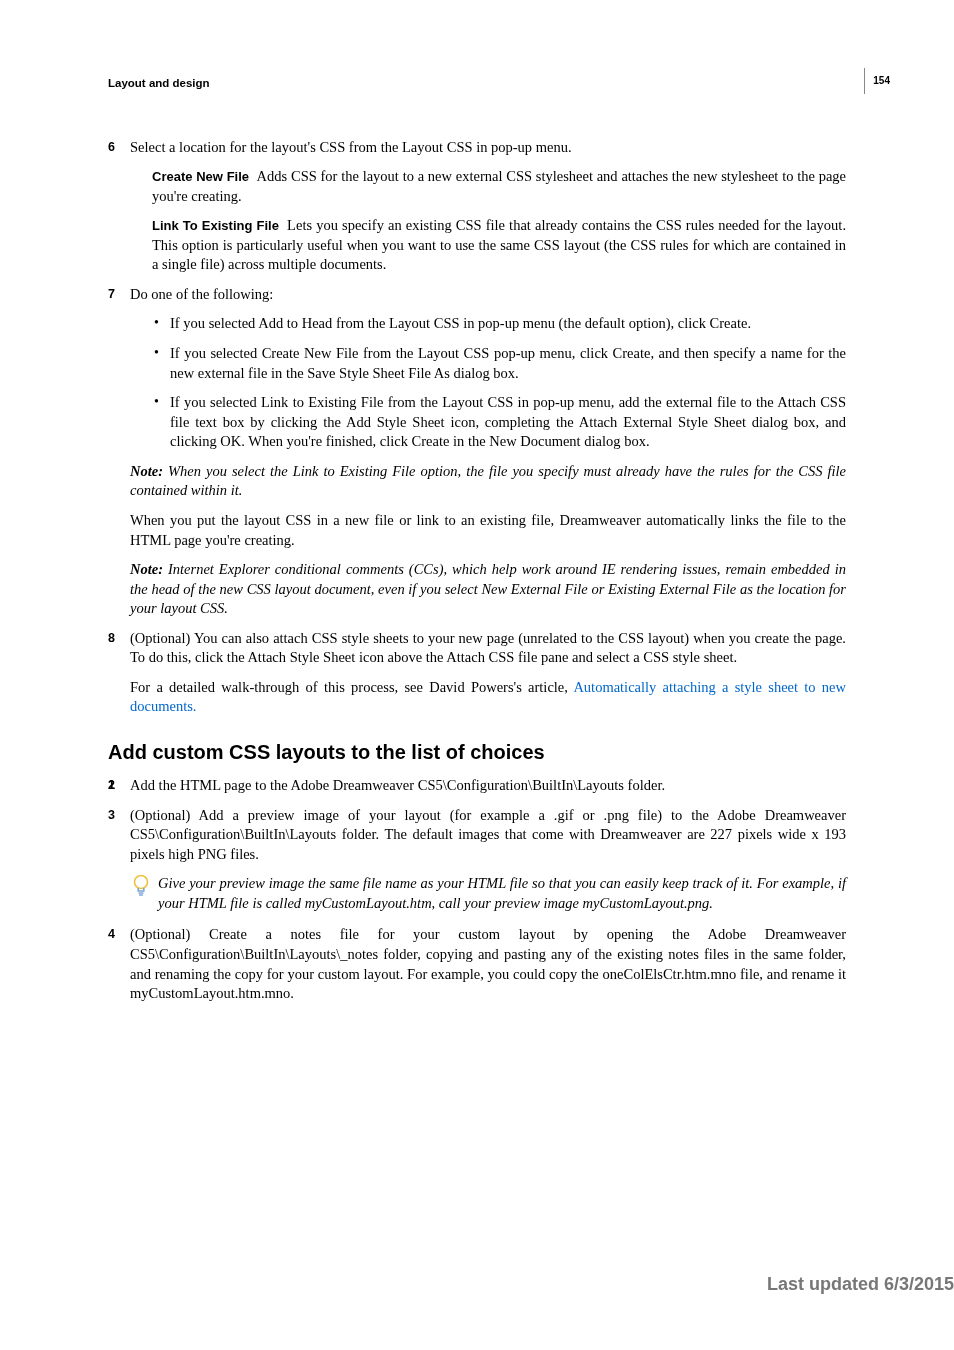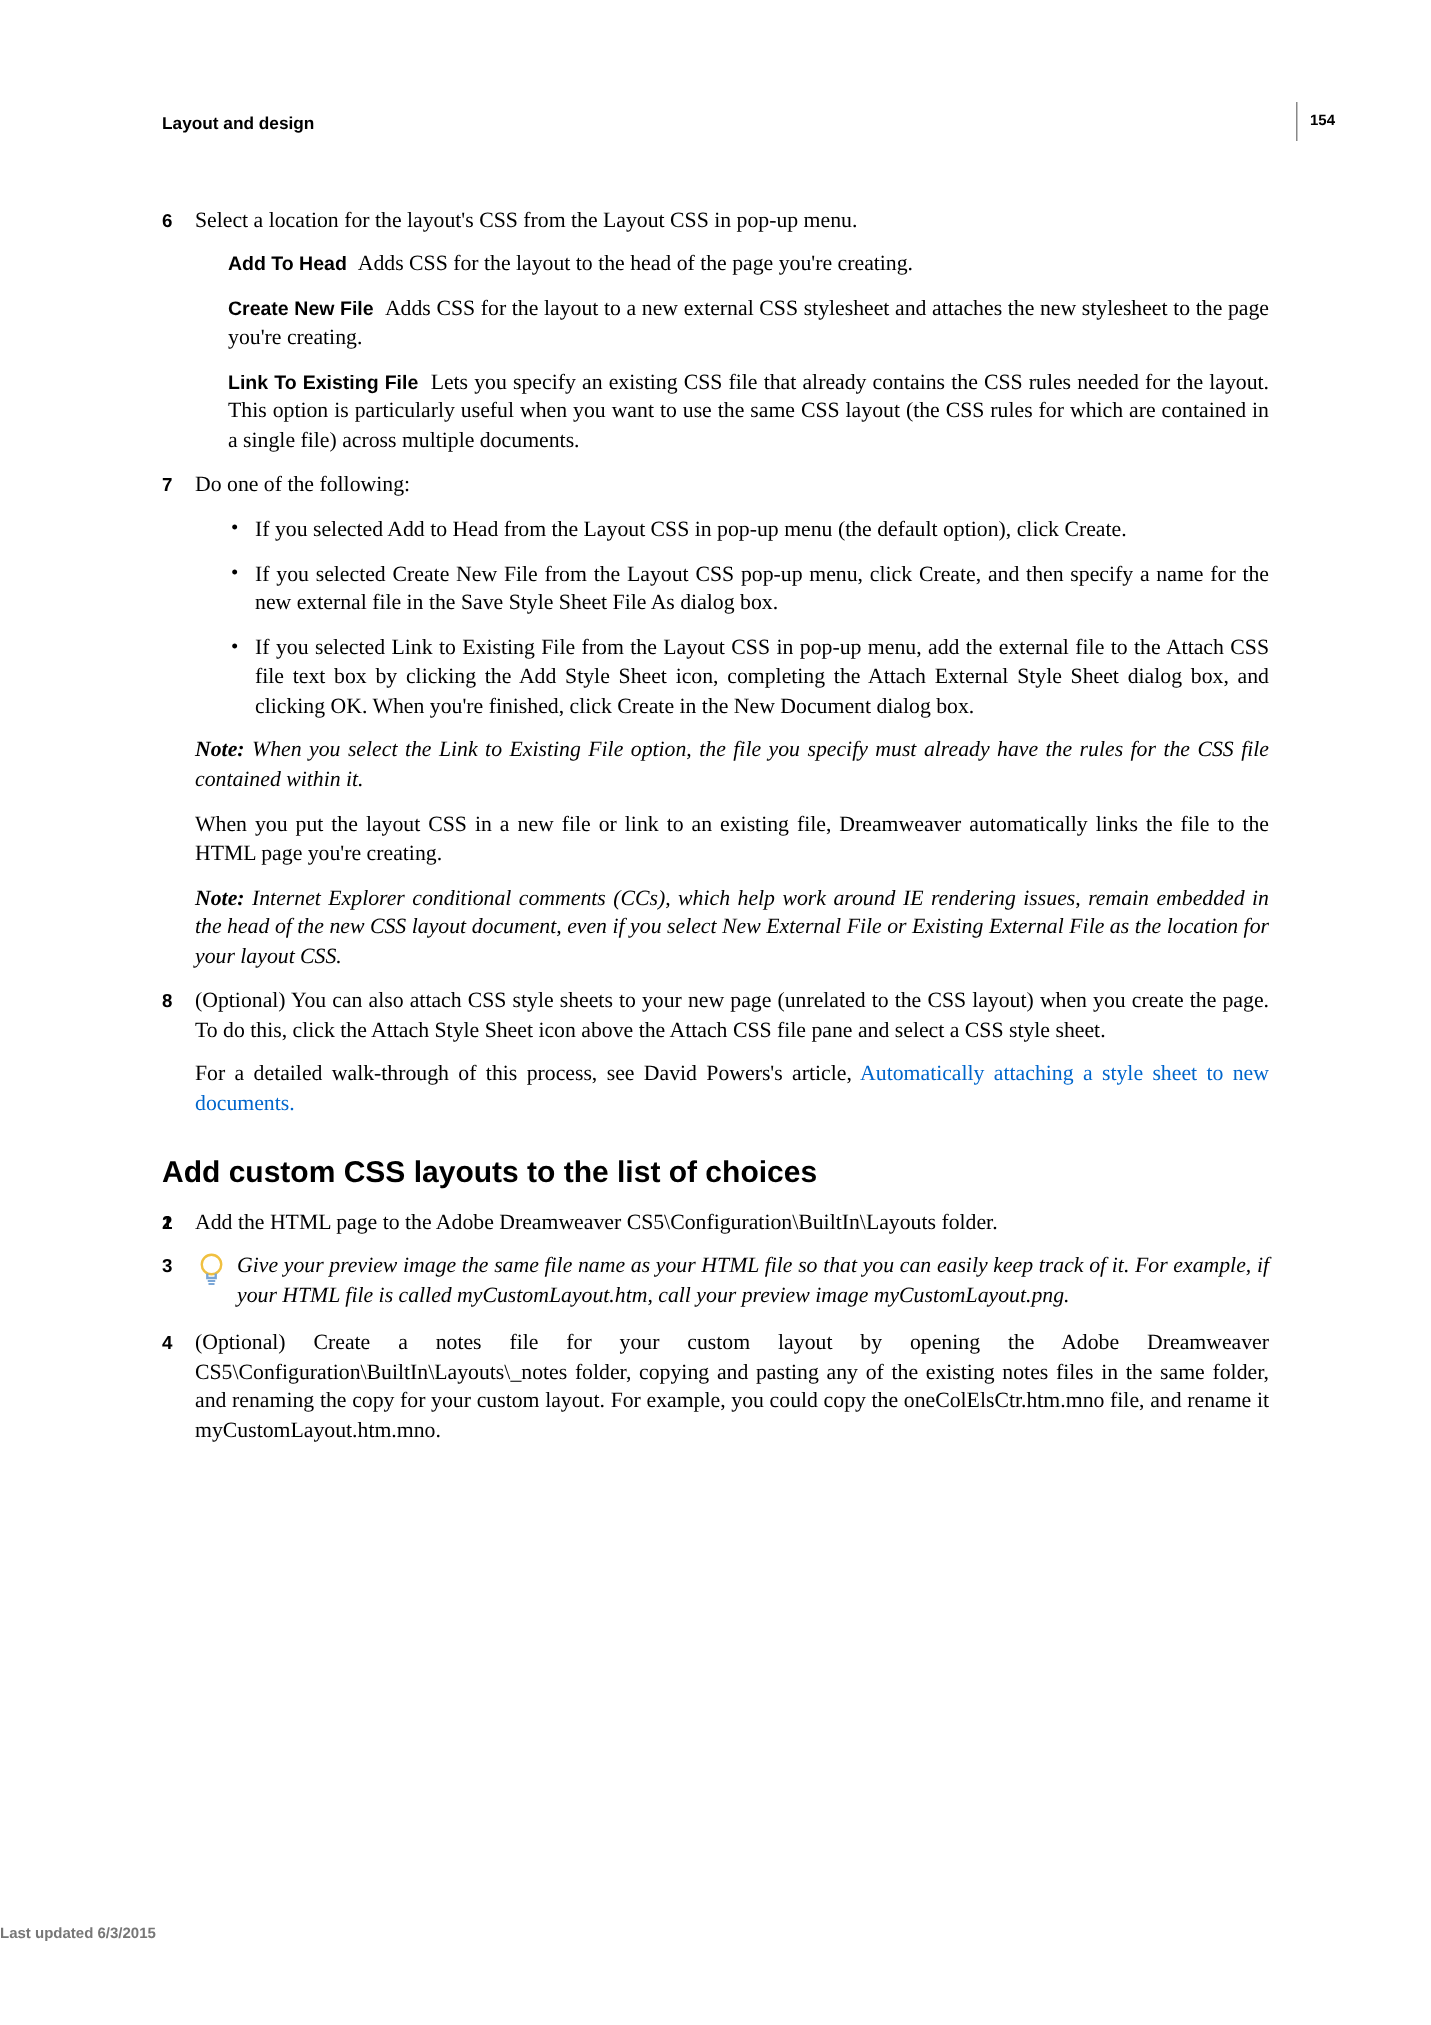--- a/index.html
+++ b/index.html
@@ -80,48 +80,44 @@
     position: absolute;
     left: 2px; top: 0;
     width: 18px; height: 24px;
   }
   .tip .bulb svg { display: block; }
   .tip-text { font-style: italic; text-align: justify; }
   .footer {
     position: absolute;
     bottom: 54px;
     left: 0; right: 0;
-    text-align: left;
+    text-align: right;
     font-family: "Myriad Pro", "Helvetica Neue", Arial, sans-serif;
     font-weight: 700;
-    font-size: 10px;
+    font-size: 18px;
     color: #777;
   }
 </style>
 </head>
 <body>
 
 <div class="pagenum-wrap">
   <span class="pagenum">154</span>
 </div>
 
 <div class="page">
 
   <div class="section-small">Layout and design</div>
 
   <ol class="num-list">
 
     <li class="num-item">
       <span class="num">6</span>
       <p class="p">Select a location for the layout's CSS from the Layout CSS in pop-up menu.</p>
       <div class="indent-block">
-        <p class="p">
-          <span class="term">Add To Head</span>
-          &nbsp;<span>Adds CSS for the layout to the head of the page you're creating.</span>
-        </p>
         <p class="p">
           <span class="term">Create New File</span>
           &nbsp;<span>Adds CSS for the layout to a new external CSS stylesheet and attaches the new stylesheet to the page you're creating.</span>
         </p>
         <p class="p">
           <span class="term">Link To Existing File</span>
           &nbsp;<span>Lets you specify an existing CSS file that already contains the CSS rules needed for the layout. This option is particularly useful when you want to use the same CSS layout (the CSS rules for which are contained in a single file) across multiple documents.</span>
         </p>
       </div>
     </li>
@@ -162,20 +158,21 @@
   <ol class="num-list">
     <li class="num-item">
       <span class="num">1</span>
     </li>
     <li class="num-item">
       <span class="num">2</span>
       <p class="p">Add the HTML page to the Adobe Dreamweaver CS5\Configuration\BuiltIn\Layouts folder.</p>
     </li>
     <li class="num-item">
       <span class="num">3</span>
+      <p class="p">(Optional) Add a preview image of your layout (for example a .gif or .png file) to the Adobe Dreamweaver CS5\Configuration\BuiltIn\Layouts folder. The default images that come with Dreamweaver are 227 pixels wide x 193 pixels high PNG files.</p>
       <div class="tip">
         <span class="bulb">
           <svg viewBox="0 0 18 24" width="18" height="24">
             <circle cx="9" cy="8" r="6.5" fill="none" stroke="#f0c040" stroke-width="1.6"></circle>
             <path d="M6.2 14 L6.2 17 L11.8 17 L11.8 14" fill="none" stroke="#7aa6d6" stroke-width="1.6"></path>
             <line x1="6.5" y1="19" x2="11.5" y2="19" stroke="#7aa6d6" stroke-width="1.4"></line>
             <line x1="7" y1="21" x2="11" y2="21" stroke="#7aa6d6" stroke-width="1.4"></line>
           </svg>
         </span>
         <div class="tip-text">Give your preview image the same file name as your HTML file so that you can easily keep track of it. For example, if your HTML file is called myCustomLayout.htm, call your preview image myCustomLayout.png.</div>

